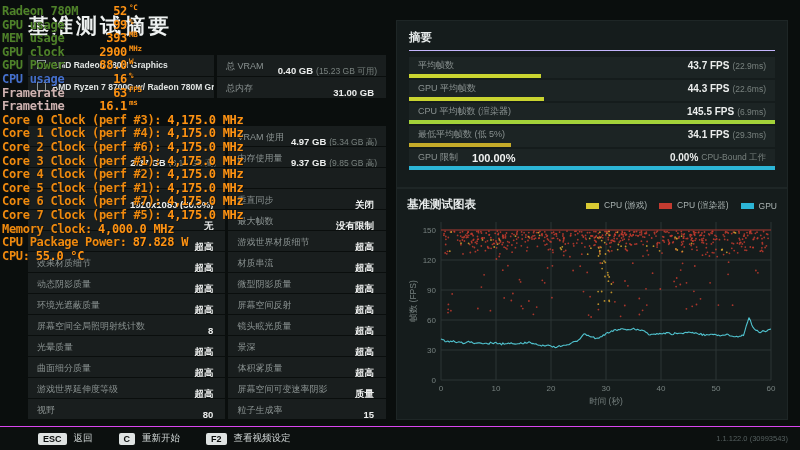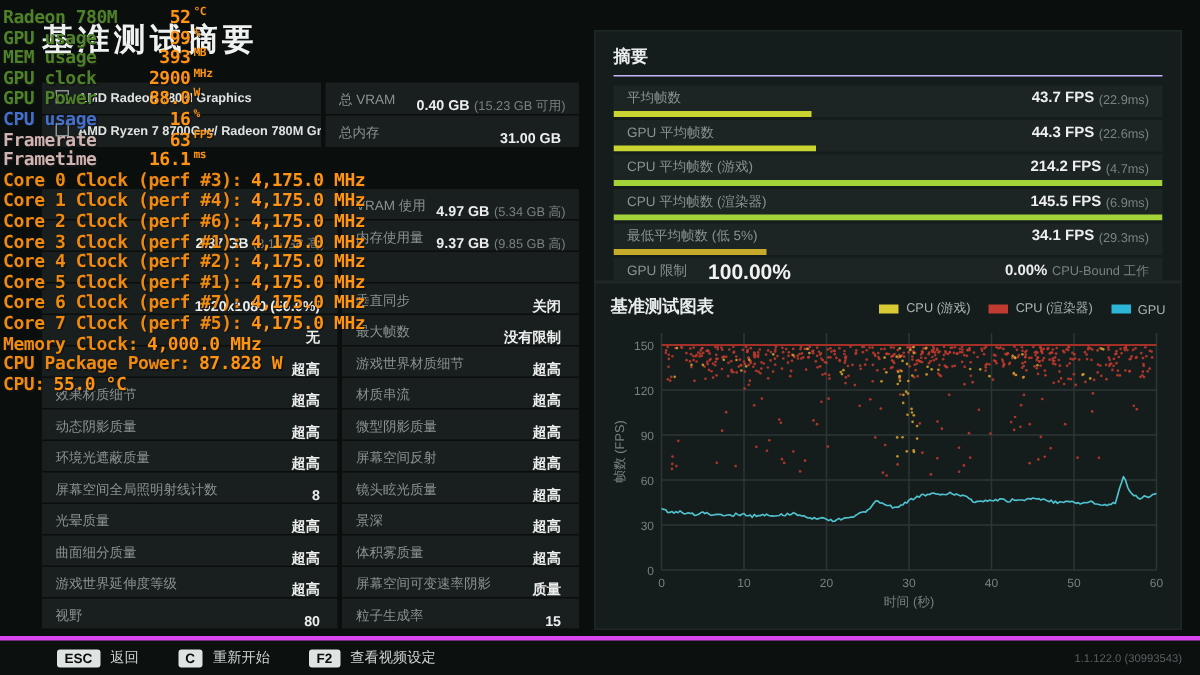--- a/index.html
+++ b/index.html
@@ -27,21 +27,21 @@
   .val{font-size:9.5px;font-weight:bold;color:#eceeed;}
   .note{font-size:8.5px;color:#79827f;margin-left:3px;}
   
   .panel{position:absolute;background:#151c1c;border:1px solid #1e2626;box-sizing:border-box;}
   .summary{left:396px;top:20px;width:392px;height:168px;padding:9px 12px;}
   .p-head{font-size:11.5px;font-weight:bold;color:#e8ecec;display:block;}
   .summary .p-head{border-bottom:1px solid #c4b5fd;padding-bottom:5px;margin-bottom:6px;}
   .s-item{position:relative;display:flex;align-items:center;height:17px;background:#1c2424;
           margin-bottom:2px;padding:0 9px 4px;overflow:hidden;}
   .s-item .lbl{font-size:9px;color:#8a9291;}
-  .s-item .lval{font-size:14px;font-weight:bold;color:#f0f2f1;margin-left:14px;}
+  .s-item .lval{font-size:11px;font-weight:bold;color:#f0f2f1;margin-left:14px;}
   .s-item .sp{flex:1;}
   .s-item .val{font-size:10px;}
   .s-item .note{font-size:8.5px;}
   .bar{position:absolute;left:0;bottom:0;height:4px;background:#888;}
   
   .chartp{left:396px;top:188px;width:392px;height:232px;padding:8px 10px;}
   .p-head-row{display:flex;justify-content:space-between;align-items:flex-end;}
   .legend{display:flex;align-items:center;}
   .leg-item{display:inline-flex;align-items:center;margin-left:12px;}
   .sw{width:13px;height:6px;display:inline-block;margin-right:5px;}
@@ -56,21 +56,21 @@
   .osd-line .u{color:#ff9312;font-size:7.5px;vertical-align:5px;margin-left:2px;}
   .osd-line.green .l{color:#4e8229;}
   .osd-line.blue  .l{color:#4470cc;}
   .osd-line.pink  .l{color:#cfb3b1;}
   .osd-line.orange .l{color:#ef8a0e;}
   .osd-line.orange .v{margin-left:6px;}
   .osd-line.green .l,.osd-line.blue .l,.osd-line.pink .l{display:inline-block;min-width:88px;}
   .osd-line.green .v,.osd-line.blue .v,.osd-line.pink .v{display:inline-block;min-width:32px;text-align:right;}
   
   .bottombar{position:absolute;left:0;right:0;bottom:0;height:23px;background:#0c100f;
-             border-top:3px solid #d946ef;display:flex;align-items:center;padding-left:38px;}
+             border-top:1px solid #d946ef;display:flex;align-items:center;padding-left:38px;}
   .hint{display:inline-flex;align-items:center;margin-right:26px;}
   .kbd{background:#dfe3e2;color:#0b0e0d;font-weight:bold;font-size:9px;padding:1px 5px;
        border-radius:2px;margin-right:7px;}
   .hint-lbl{font-size:9.5px;color:#cfd5d4;}
   .version{position:absolute;right:12px;font-size:7.5px;color:#566060;}
 </style>
 </head>
 <body>
 
 <div class="stage">
@@ -275,28 +275,20 @@
 
       <div class="s-item">
         <span class="lbl">GPU 平均帧数</span>
         <span class="lval"></span>
         <span class="sp"></span>
         <span class="val">44.3 FPS</span>
         <span class="note">(22.6ms)</span>
         <span class="bar" style="width: 37%; background: rgb(201, 212, 48);"></span>
       </div>
 
-      <div class="s-item">
-        <span class="lbl">CPU 平均帧数 (游戏)</span>
-        <span class="lval"></span>
-        <span class="sp"></span>
-        <span class="val">214.2 FPS</span>
-        <span class="note">(4.7ms)</span>
-        <span class="bar" style="width: 100%; background: rgb(163, 210, 57);"></span>
-      </div>
 
       <div class="s-item">
         <span class="lbl">CPU 平均帧数 (渲染器)</span>
         <span class="lval"></span>
         <span class="sp"></span>
         <span class="val">145.5 FPS</span>
         <span class="note">(6.9ms)</span>
         <span class="bar" style="width: 100%; background: rgb(163, 210, 57);"></span>
       </div>
 

